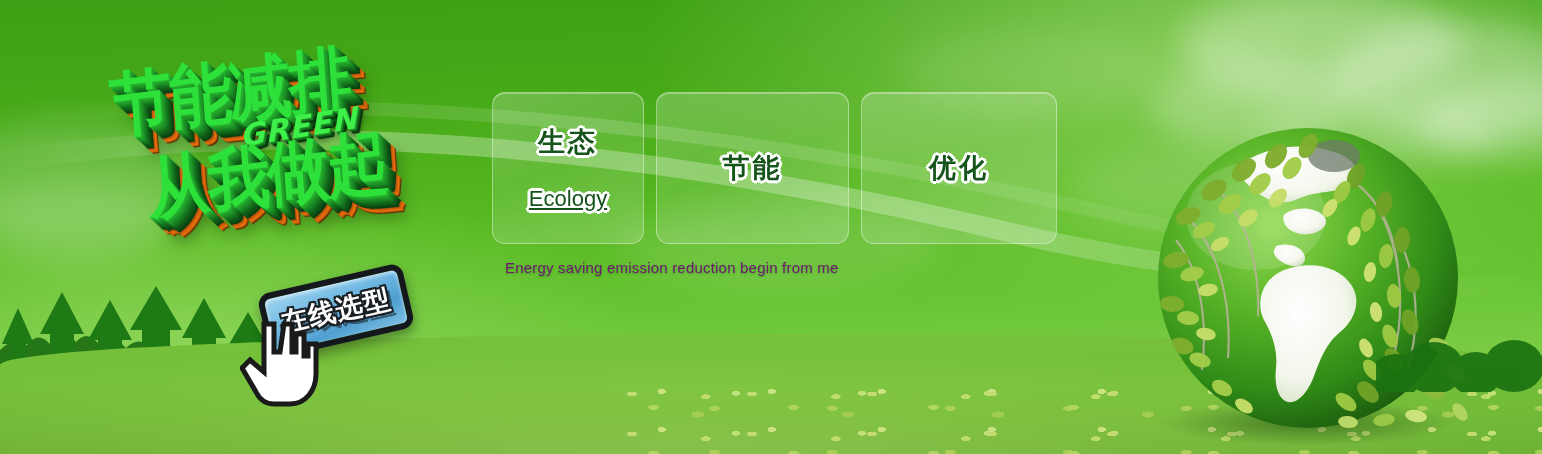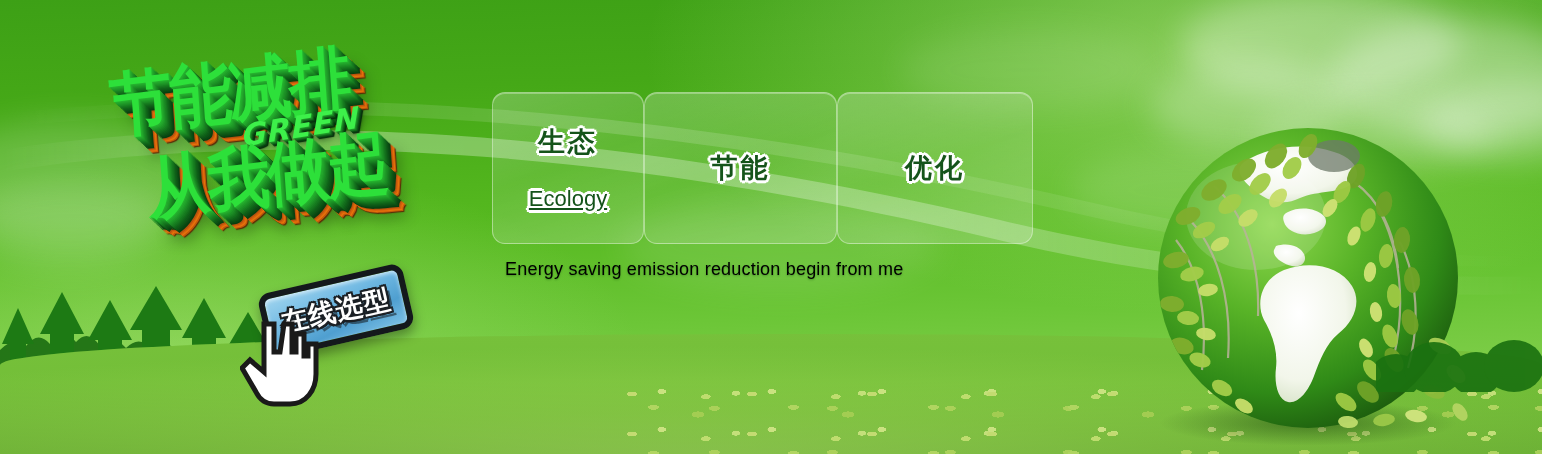--- a/index.html
+++ b/index.html
@@ -125,21 +125,21 @@
     font-weight:bold; font-size:27px; letter-spacing:1px;
     color:#ffffff;
     text-shadow:
       -2px 0 #1b2025, 2px 0 #1b2025, 0 -2px #1b2025, 0 2px #1b2025,
       -2px -2px #1b2025, 2px -2px #1b2025, -2px 2px #1b2025, 2px 2px #1b2025,
       4px 5px 0 rgba(20,25,30,.55);
   }
   .hand-cursor { position:absolute; left:240px; top:318px; width:82px; height:92px; }
 
   
-  .cards { position:absolute; left:492px; top:92px; display:flex; gap:0; align-items:stretch; }
+  .cards { position:absolute; left:492px; top:92px; display:flex; gap:12px; align-items:stretch; }
   .card {
     width:152px; height:152px;
     border-radius:13px;
     background:linear-gradient(160deg, rgba(255,255,255,.22) 0%, rgba(255,255,255,.11) 48%, rgba(255,255,255,.20) 100%);
     border:1px solid rgba(255,255,255,.38);
     display:flex; flex-direction:column; align-items:center; justify-content:center;
     gap:26px;
     box-shadow:inset 0 1px 0 rgba(255,255,255,.30);
   }
   .card.wide { width:193px; }
@@ -161,21 +161,21 @@
       -2px 0 #fff, 2px 0 #fff, 0 -2px #fff, 0 2px #fff,
       -2px -2px #fff, 2px -2px #fff, -2px 2px #fff, 2px 2px #fff,
       -3px 0 #fff, 3px 0 #fff, 0 -3px #fff, 0 3px #fff;
     text-decoration: underline;
   }
 
   
   .tagline {
     position:absolute; left:505px; top:259px;
     font-family:"Liberation Sans", sans-serif;
-    font-size:18px; color:#000000; letter-spacing:.2px;
+    font-size:15px; color:#701a75; letter-spacing:.2px;
     text-shadow:0 1px 2px rgba(0,60,0,.35);
     white-space:nowrap;
   }
 
   
   .globe-wrap { position:absolute; left:1148px; top:120px; width:320px; height:320px; }
   .globe-shadow {
     position:absolute; left:10px; bottom:-6px; width:300px; height:46px;
     background:radial-gradient(ellipse at center, rgba(20,60,10,.50) 0%, rgba(20,60,10,0) 70%);
     border-radius:50%;

